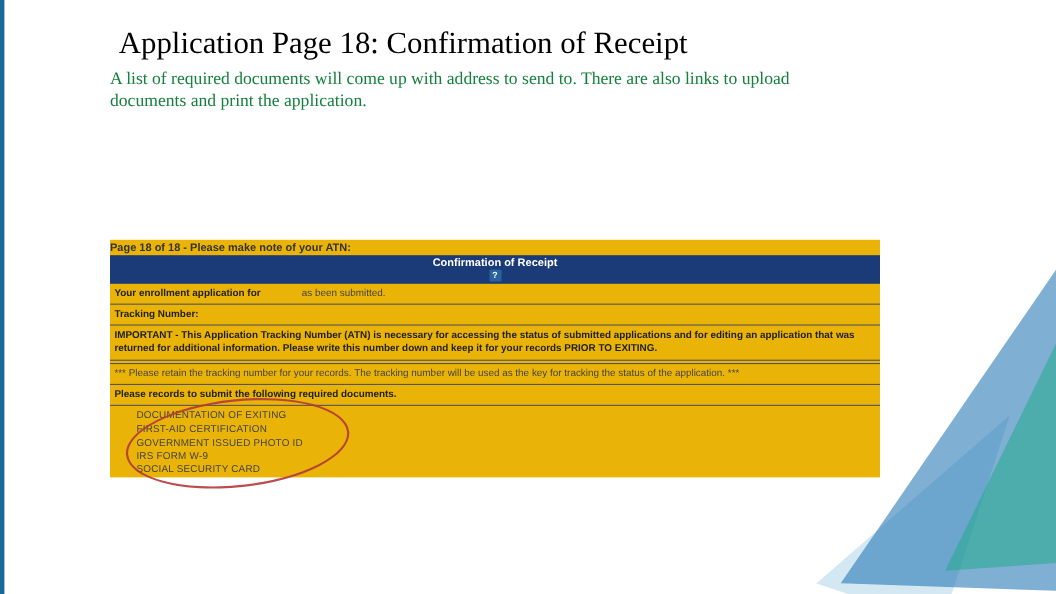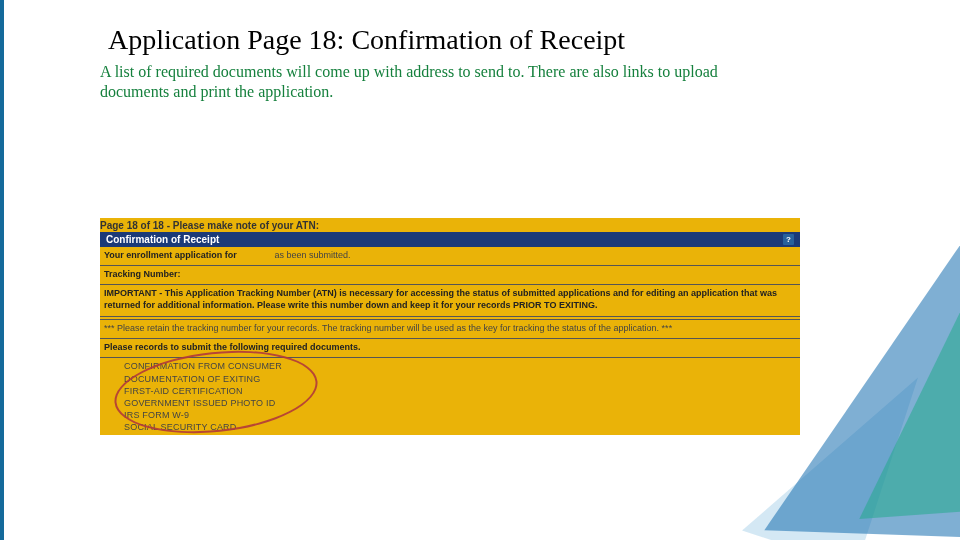--- a/index.html
+++ b/index.html
@@ -84,20 +84,21 @@
   }
   .shot .banner {
     background: #1b3a78;
     color: #fff;
     font-weight: bold;
     font-size: 10px;
     padding: 2px 6px;
     display: flex;
     justify-content: space-between;
     align-items: center;
+    flex-direction: column;
   }
   .shot .help {
     width: 11px; height: 11px;
     background: #28619c;
     color: #fff;
     font-size: 8px;
     display: inline-flex;
     align-items: center;
     justify-content: center;
     border-radius: 1px;
@@ -166,21 +167,20 @@
 
     <div class="line"></div>
 
     <div class="row">*** Please retain the tracking number for your records. The tracking number will be used as the key for tracking the status of the application. ***</div>
     <div class="line"></div>
 
     <div class="row bold">Please records to submit the following required documents.</div>
     <div class="line"></div>
 
     <div class="docs">
-      <div>CONFIRMATION FROM CONSUMER</div>
       <div>DOCUMENTATION OF EXITING</div>
       <div>FIRST-AID CERTIFICATION</div>
       <div>GOVERNMENT ISSUED PHOTO ID</div>
       <div>IRS FORM W-9</div>
       <div>SOCIAL SECURITY CARD</div>
       <div class="circle-mark"></div>
     </div>
   </div>
 
   <div class="tri-light"></div>

